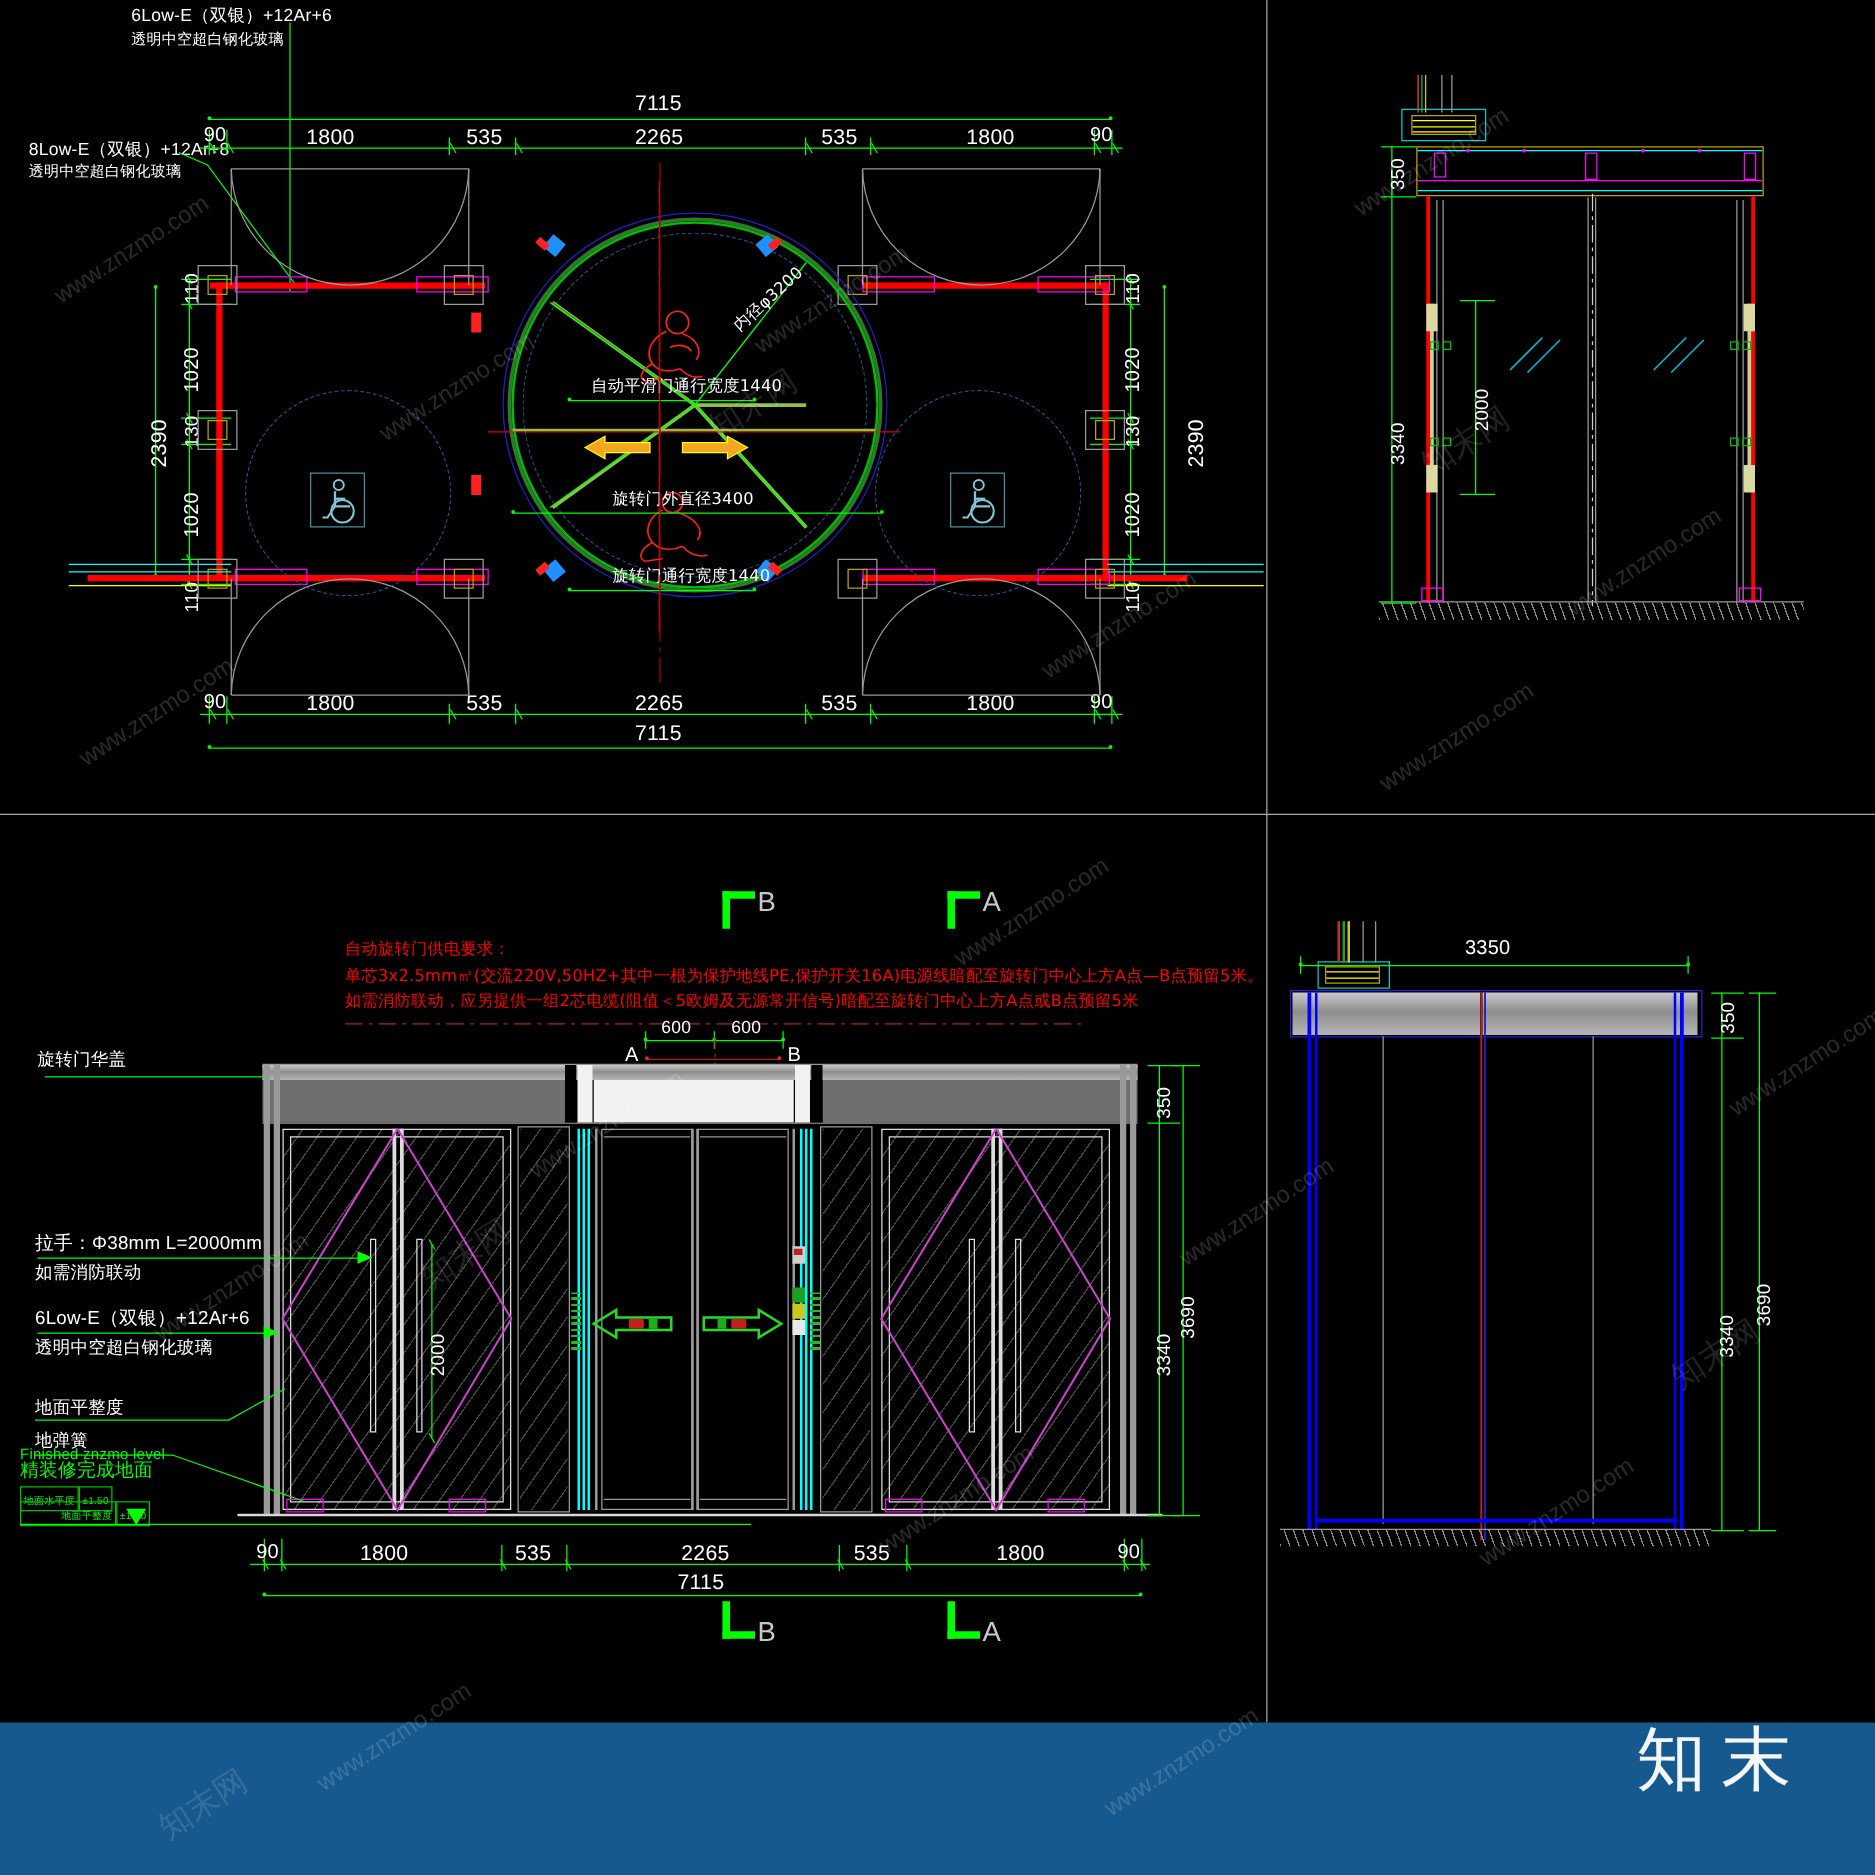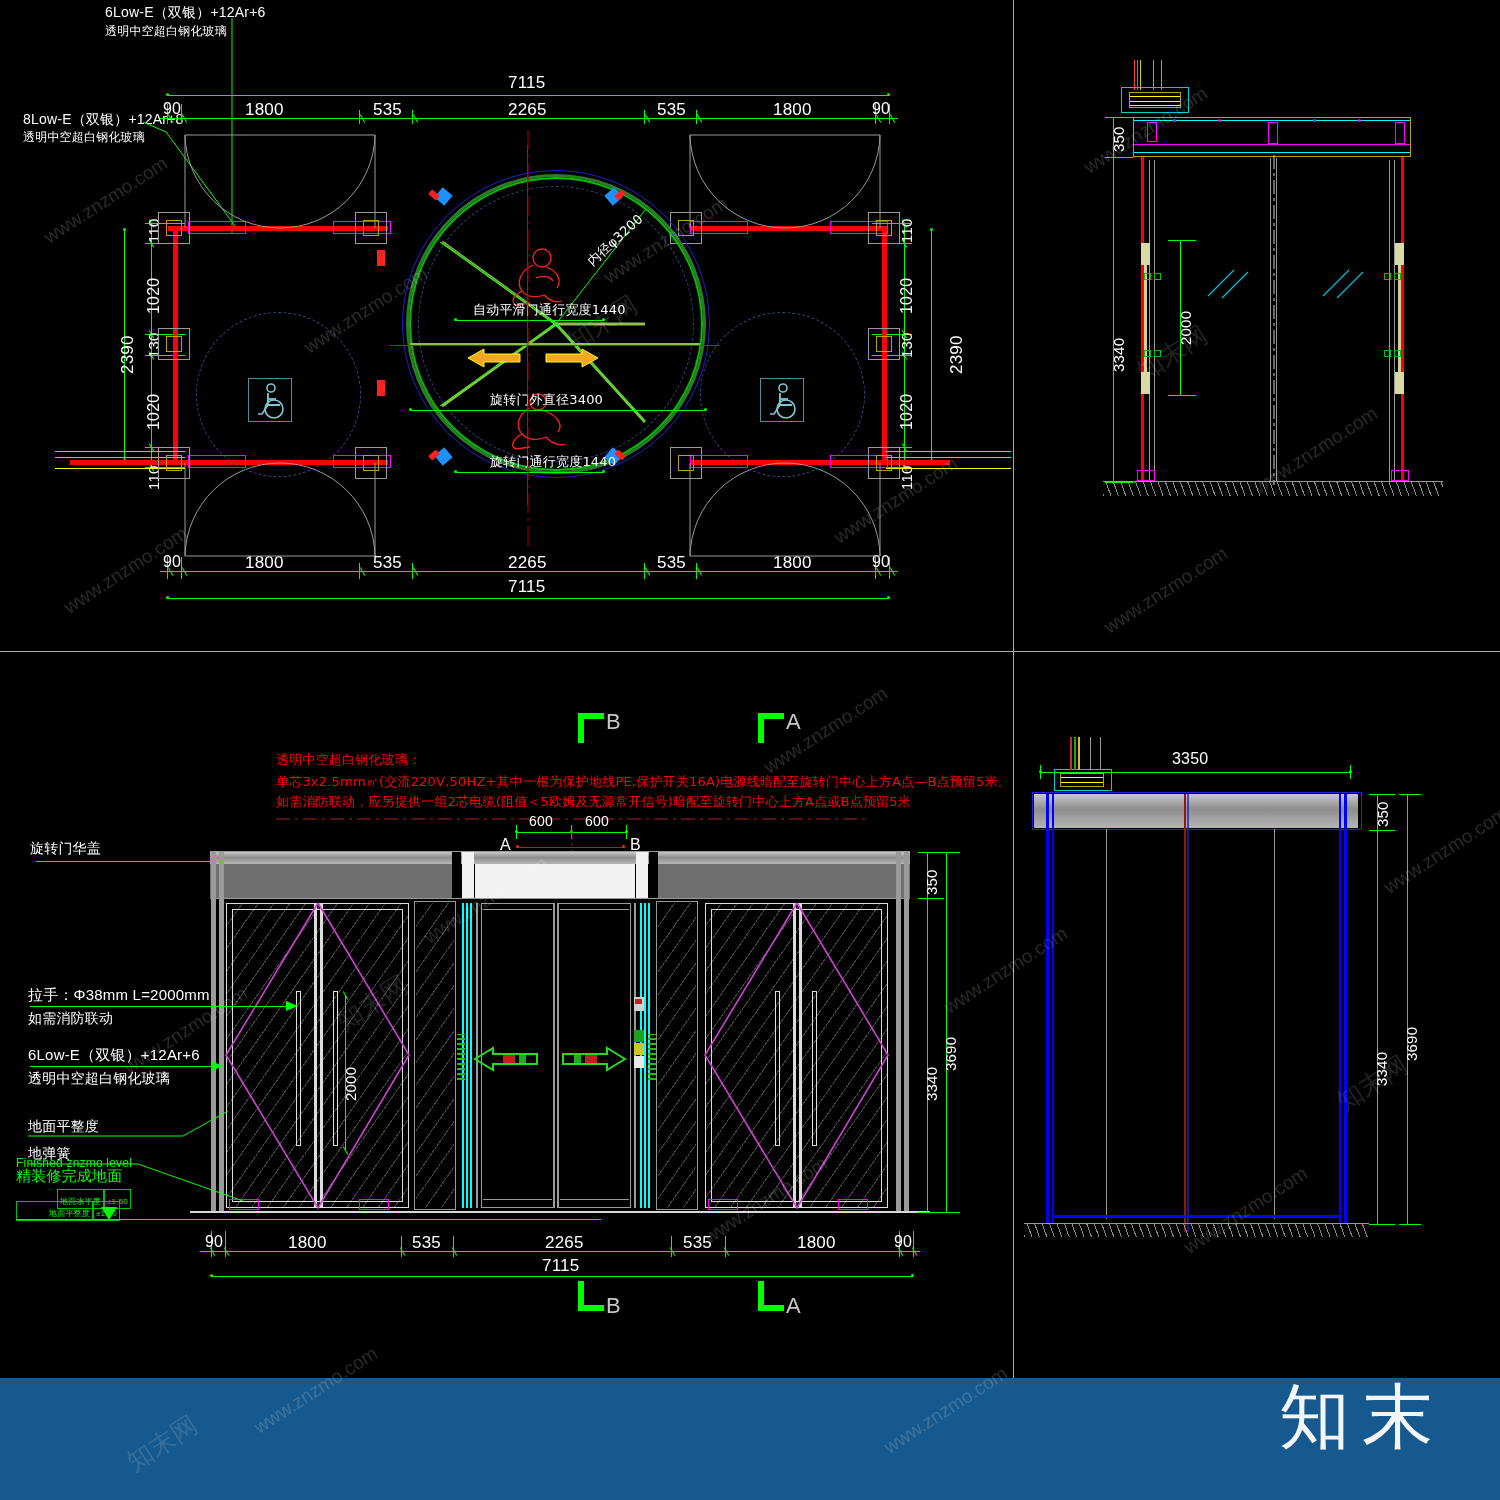--- a/index.html
+++ b/index.html
@@ -66,21 +66,21 @@
     font-family: "DejaVu Sans", sans-serif;
     letter-spacing: 1px;
   }
   #titlebar .t-id {
     position: absolute; right: 22px; top: 62px;
     font-size: 32px; color: #ffffff;
     font-family: "DejaVu Sans", sans-serif;
   }
   #titlebar .t-logo {
     position: absolute; right: 55px; top: -8px;
-    font-size: 71px; color: #ffffff; opacity: .95;
+    font-size: 56px; color: #ffffff; opacity: .95;
     font-family: "DejaVu Sans", sans-serif;
     letter-spacing: 12px;
   }
 
   
   .wm {
     position: absolute; color: rgba(255,255,255,.16);
     font-size: 19px; white-space: nowrap;
     transform-origin: 0 0; transform: rotate(-33deg);
     font-family: "Liberation Sans", sans-serif;
@@ -549,21 +549,21 @@
       <div class="ln hline g" style="left:0;top:0;width:26px;height:6px;"></div>
       <div class="txt gray" style="left:28px;top:-2px;font-size:22px;">B</div>
     </div>
     <div style="position:absolute;left:758px;top:62px;">
       <div class="ln vline g" style="left:0;top:0;width:6px;height:30px;"></div>
       <div class="ln hline g" style="left:0;top:0;width:26px;height:6px;"></div>
       <div class="txt gray" style="left:28px;top:-2px;font-size:22px;">A</div>
     </div>
 
     <div style="position:absolute;left:276px;top:102px;">
-      <div class="txt red" style="left:0;top:0;font-size:13px;font-family:'DejaVu Sans',sans-serif;">透明中空超白钢化玻璃：</div>
+      <div class="txt red" style="left:0;top:0;font-size:13px;font-family:'DejaVu Sans',sans-serif;">自动旋转门供电要求：</div>
       <div class="txt red" style="left:0;top:22px;font-size:13px;font-family:'DejaVu Sans',sans-serif;">单芯3x2.5mm㎡(交流220V,50HZ+其中一根为保护地线PE,保护开关16A)电源线暗配至旋转门中心上方A点—B点预留5米。</div>
       <div class="txt red" style="left:0;top:42px;font-size:13px;font-family:'DejaVu Sans',sans-serif;">如需消防联动，应另提供一组2芯电缆(阻值＜5欧姆及无源常开信号)暗配至旋转门中心上方A点或B点预留5米</div>
       <svg width="600" height="8" style="left:0;top:63px;">
         <line x1="0" y1="3" x2="592" y2="3" stroke="#b02020" stroke-width="1" stroke-dasharray="14 5 3 5"></line>
       </svg>
     </div>
 
     <div class="ln hline g" style="left:516px;top:181px;width:110px;"></div>
     <div class="dot" style="left:515px;top:179px;"></div>
     <div class="dot" style="left:570px;top:179px;"></div>
@@ -702,21 +702,21 @@
       <svg width="240" height="80" style="left:28px;top:485px;">
         <polyline points="0,0 155,0 200,-25" stroke="#00ff00" stroke-width="1" fill="none"></polyline>
         <polyline points="0,28 110,28 215,65" stroke="#00ff00" stroke-width="1" fill="none"></polyline>
       </svg>
     </div>
 
     <div style="position:absolute;left:16px;top:506px;">
       <div class="txt green" style="left:0;top:0;font-size:12px;">Finished znzmo level</div>
       <div class="txt green" style="left:0;top:12px;font-size:15px;font-family:'DejaVu Sans',sans-serif;">精装修完成地面</div>
       <div style="position:absolute;left:0;top:32px;display:flex;">
-        <div style="border:1px solid #00c000;padding:0 2px;margin-left:41px;"><span class="txt green" style="position:static;font-size:8px;font-family:'DejaVu Sans',sans-serif;">地面水平度</span></div>
+        <div style="border:1px solid #00c000;padding:0 2px;"><span class="txt green" style="position:static;font-size:8px;font-family:'DejaVu Sans',sans-serif;">地面水平度</span></div>
         <div style="border:1px solid #00c000;padding:0 2px;"><span class="txt green" style="position:static;font-size:8px;">±1.50</span></div>
       </div>
       <div style="position:absolute;left:0;top:44px;display:flex;">
         <div style="border:1px solid #00c000;padding:0 2px;"><span class="txt green" style="position:static;font-size:8px;font-family:'DejaVu Sans',sans-serif;margin-left:30px;">地面平整度</span></div>
         <div style="border:1px solid #00c000;padding:0 2px;"><span class="txt green" style="position:static;font-size:8px;">±1.50</span></div>
       </div>
       <div class="ln hline g" style="left:0;top:62px;width:585px;"></div>
       <svg width="18" height="14" style="left:85px;top:50px;">
           <polygon points="0,0 16,0 8,13" fill="#00ff00"></polygon>
         </svg>

